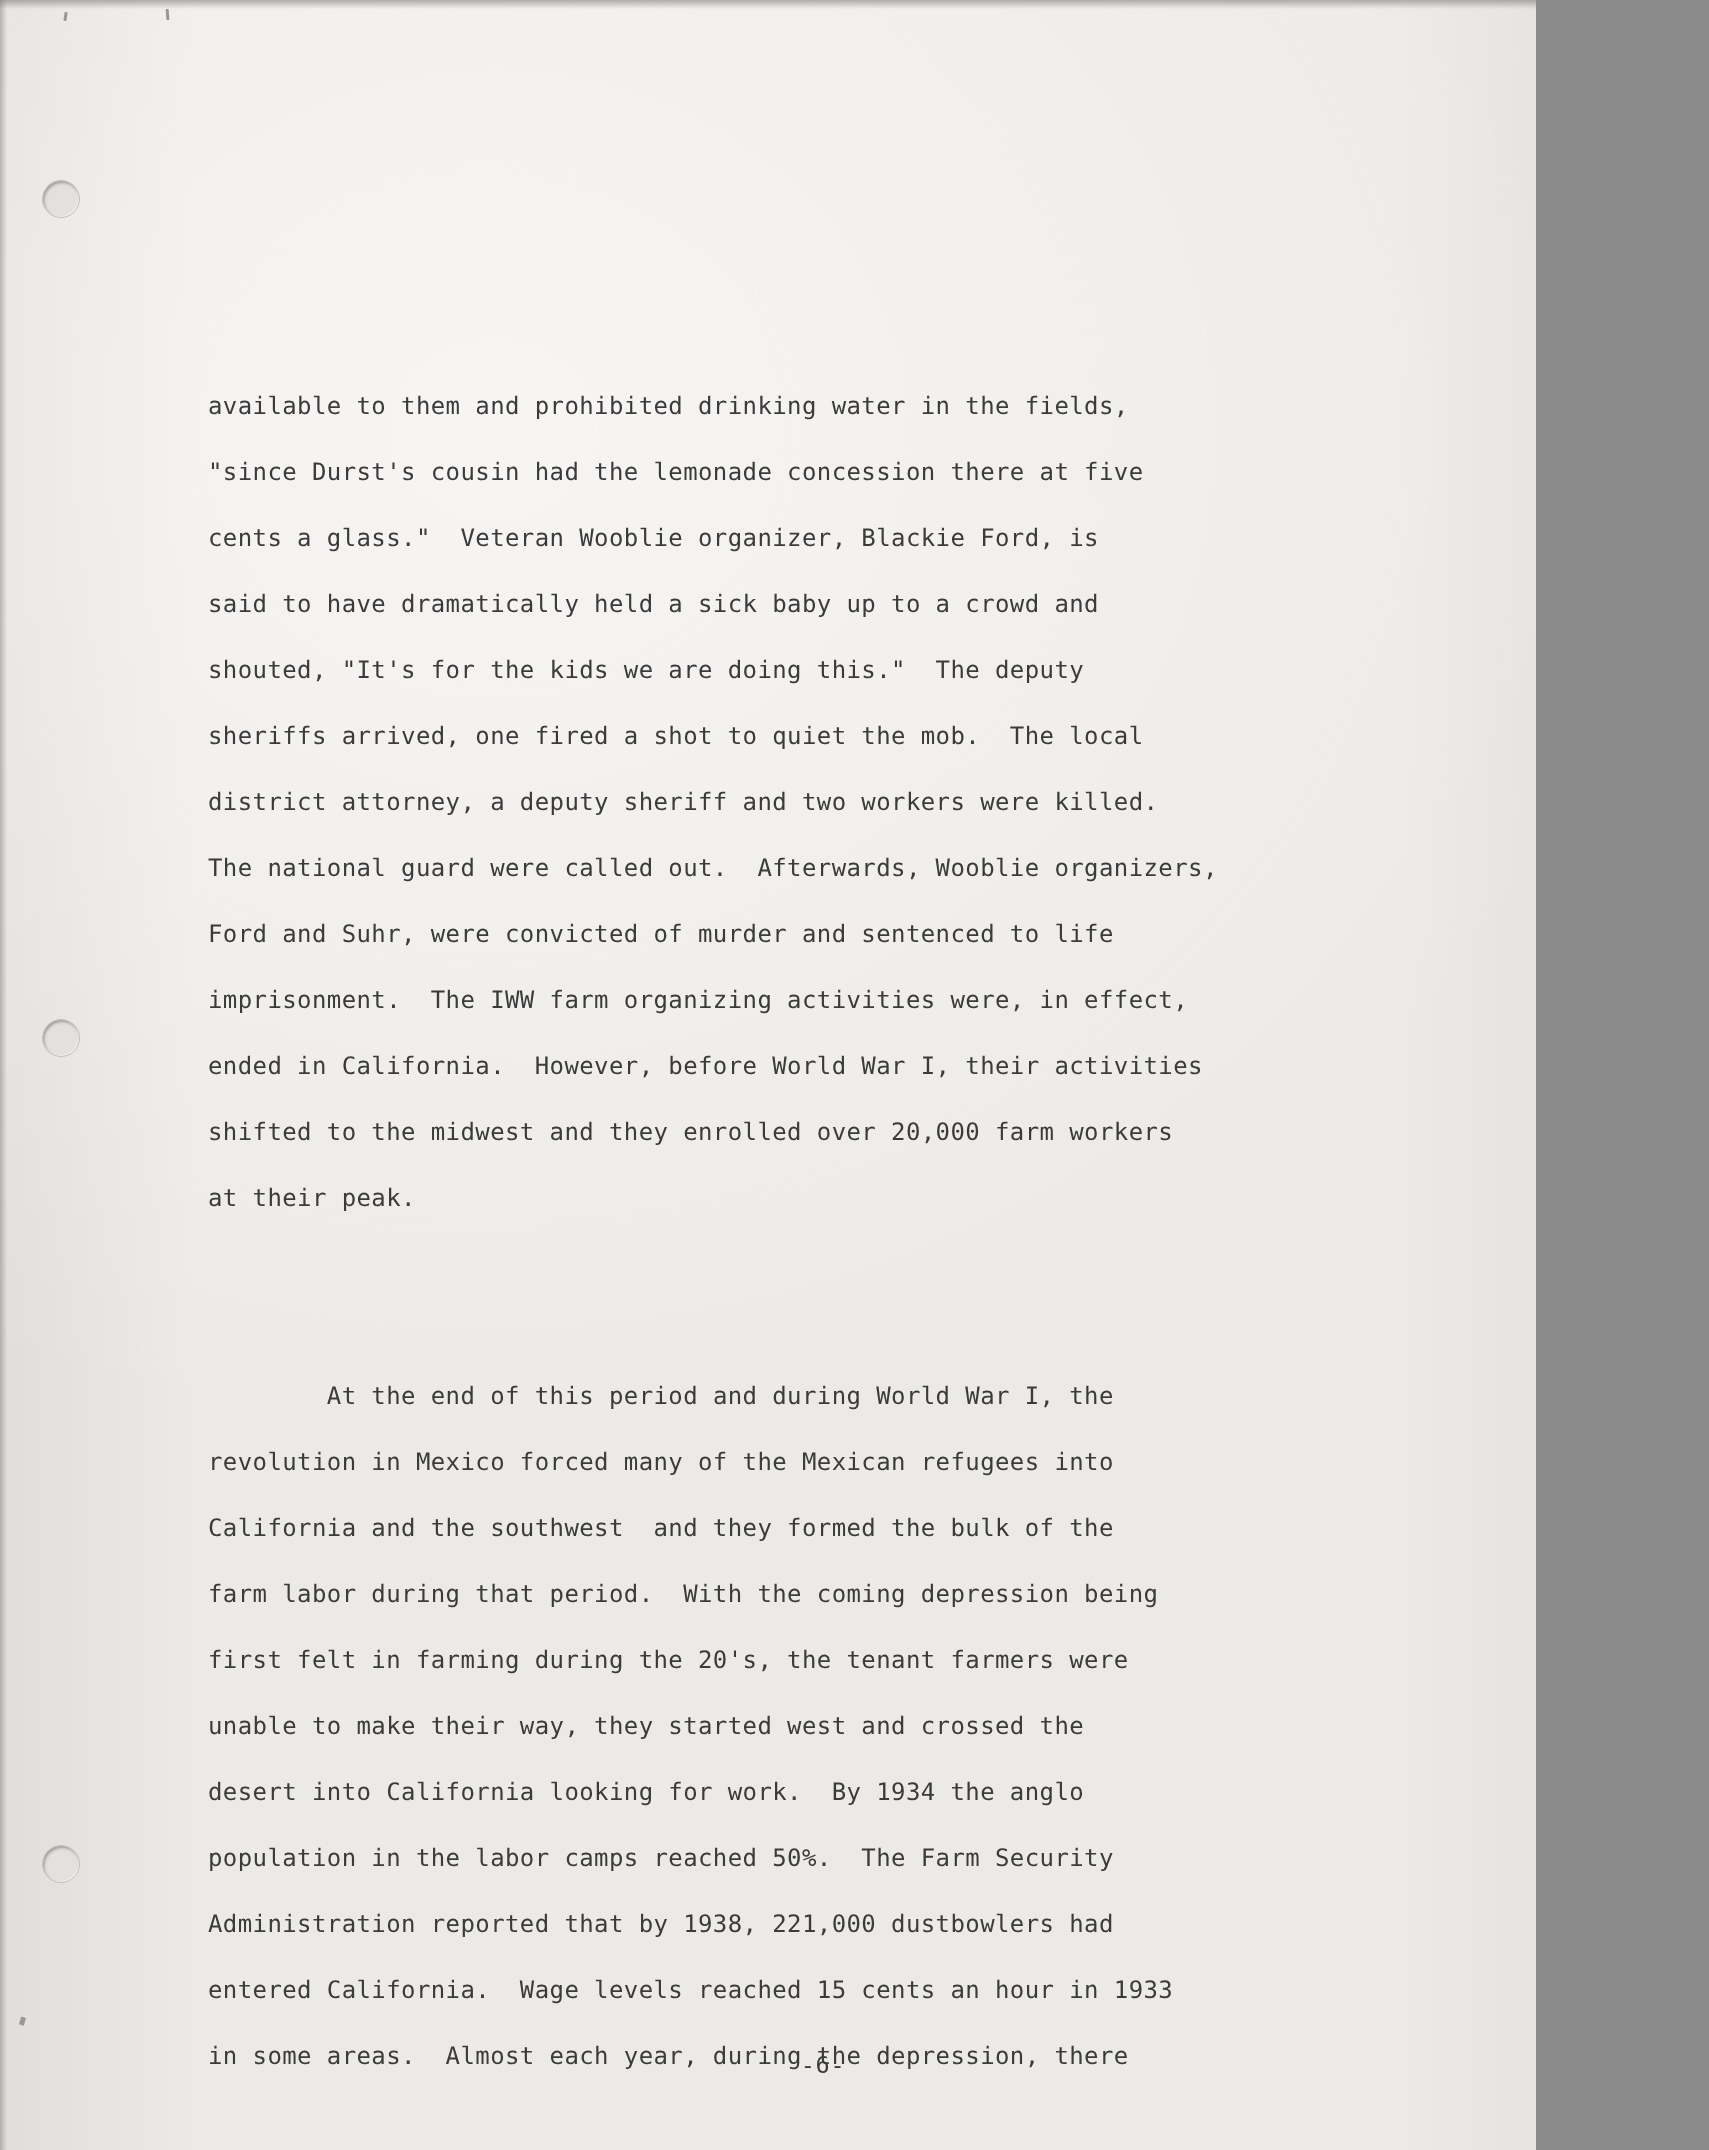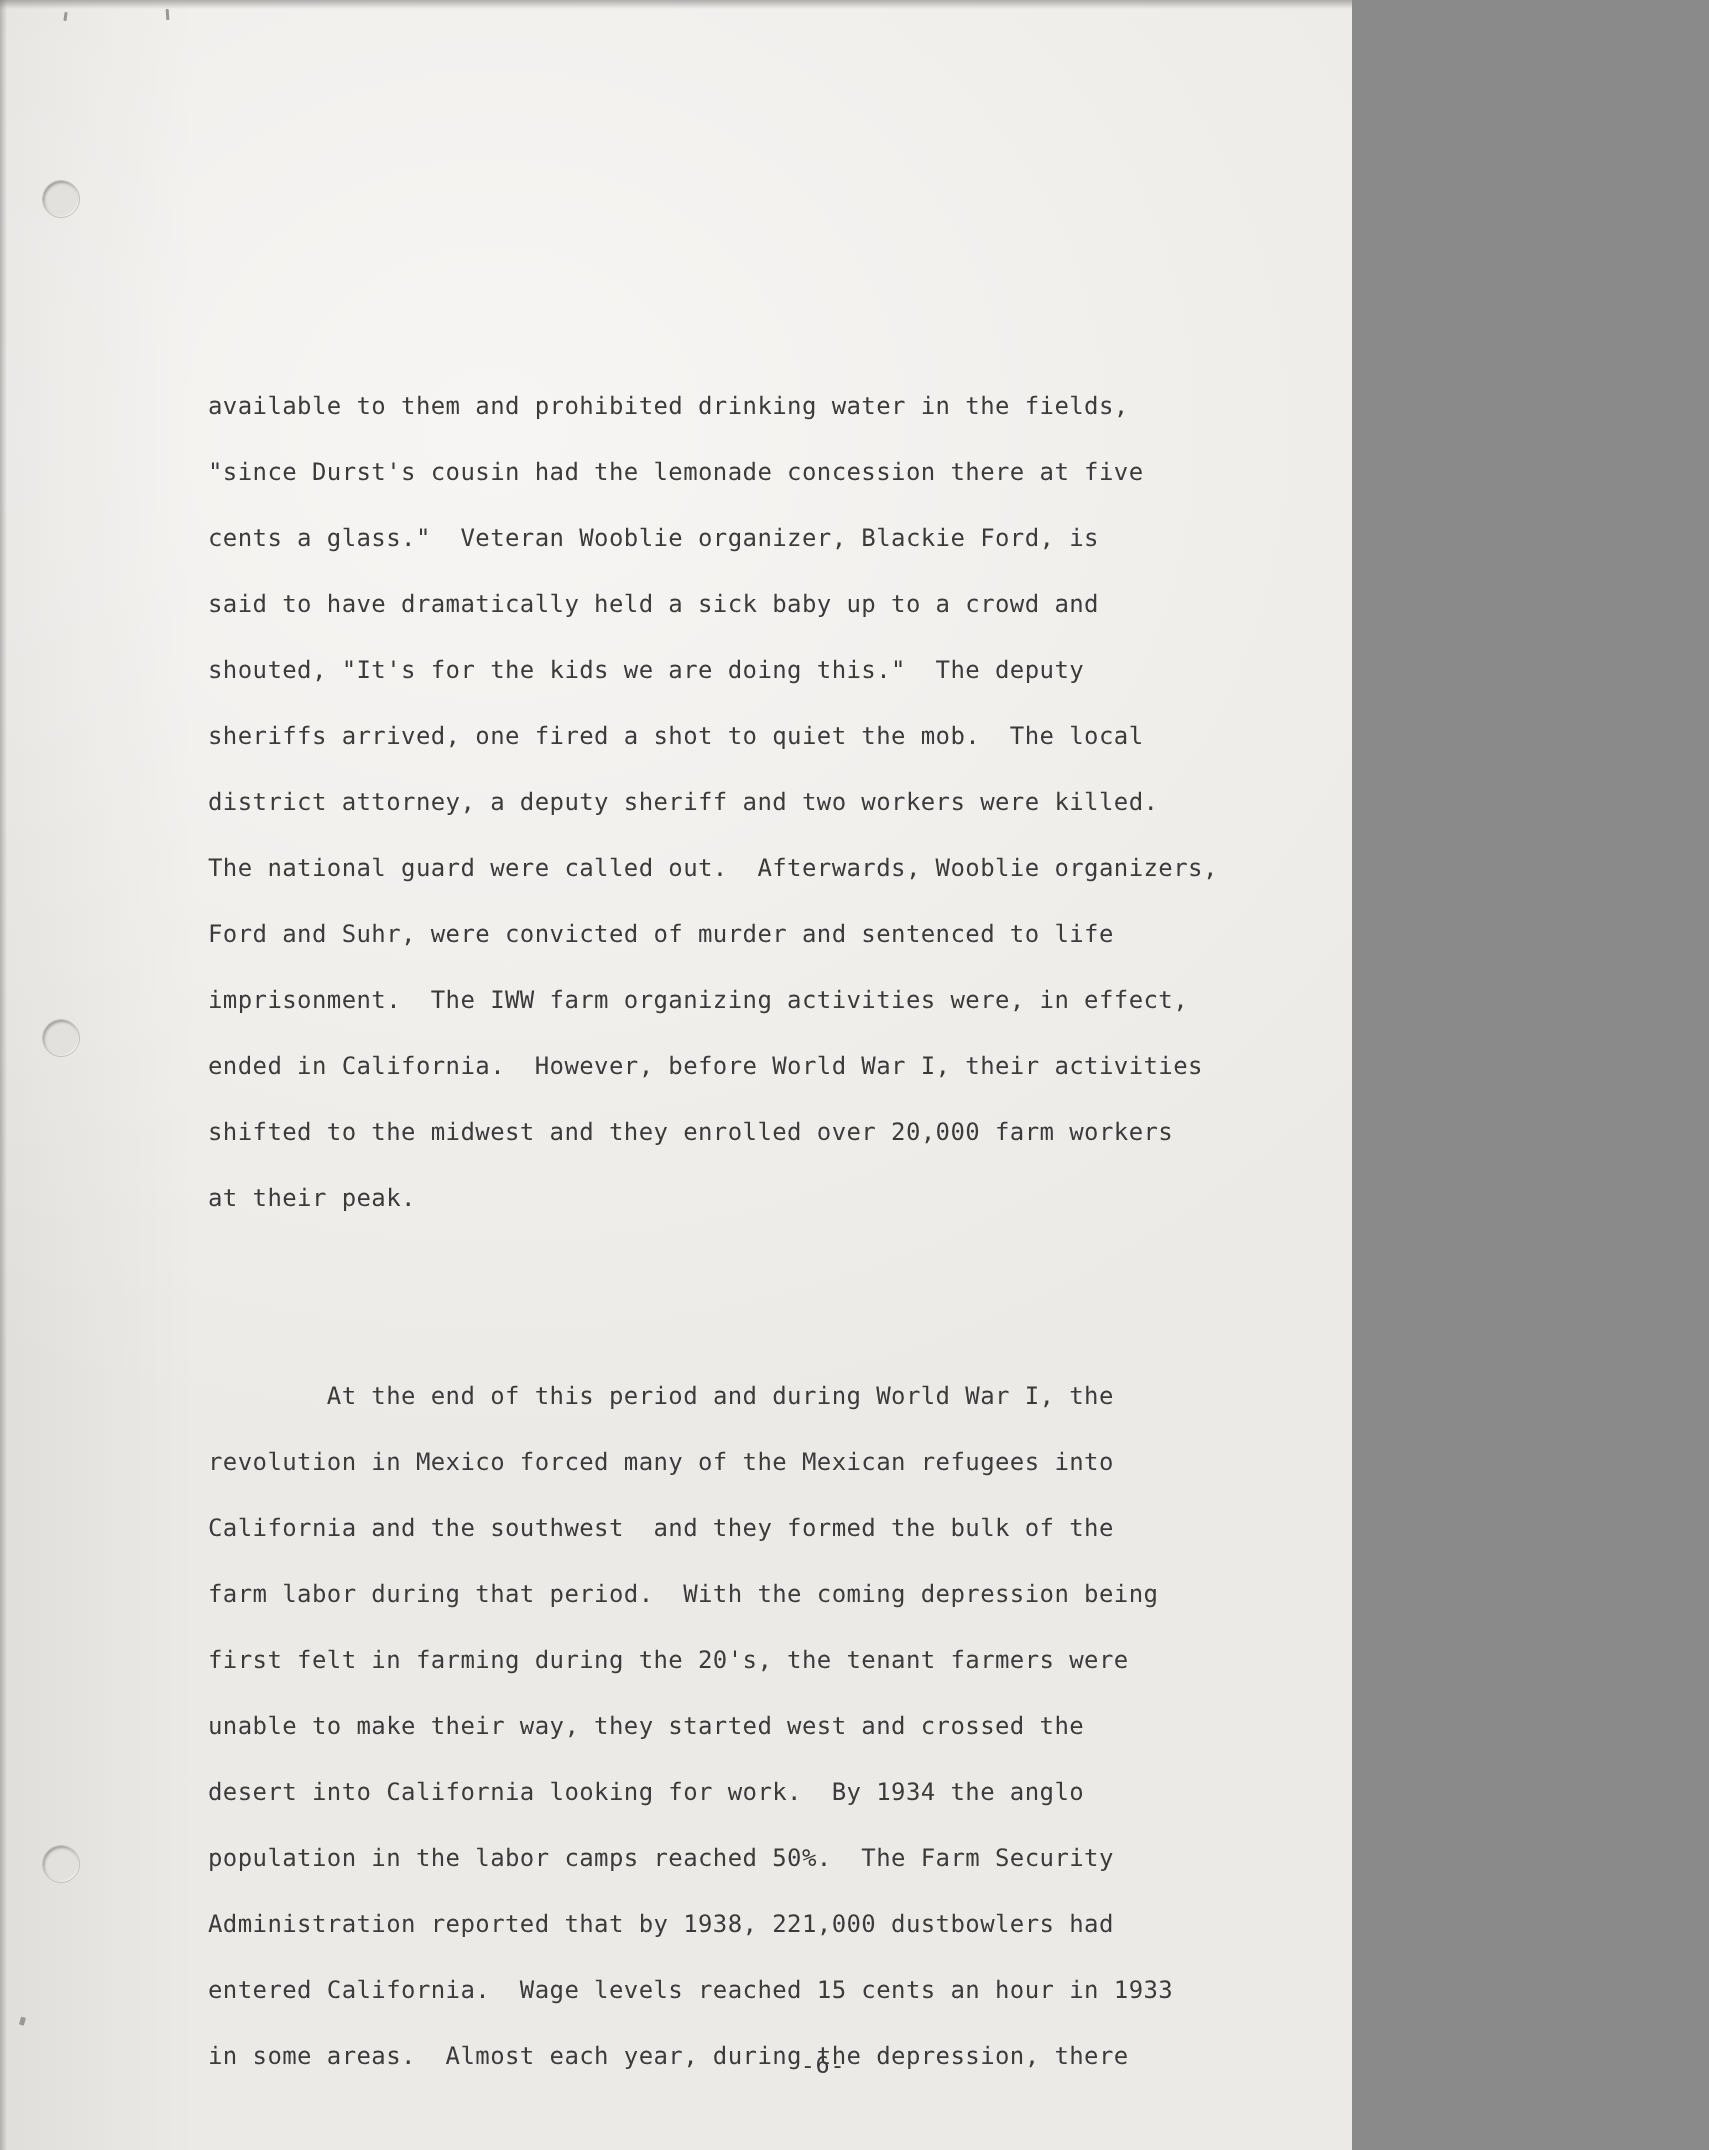--- a/index.html
+++ b/index.html
@@ -2,21 +2,21 @@
 <html style="font-size:10.7px"><head>
 <meta charset="utf-8">
 <style>
   html, body {
     margin: 0;
     padding: 0;
     background: #8a8a8a;
   }
   .page {
     position: relative;
-    width: 1352px;
+    width: 1536px;
     height: 2151px;
     background: #bef264;
     overflow: hidden;
   }
   
   .sheet {
     position: absolute;
     left: 0;
     top: 0;
     width: 1646px;

